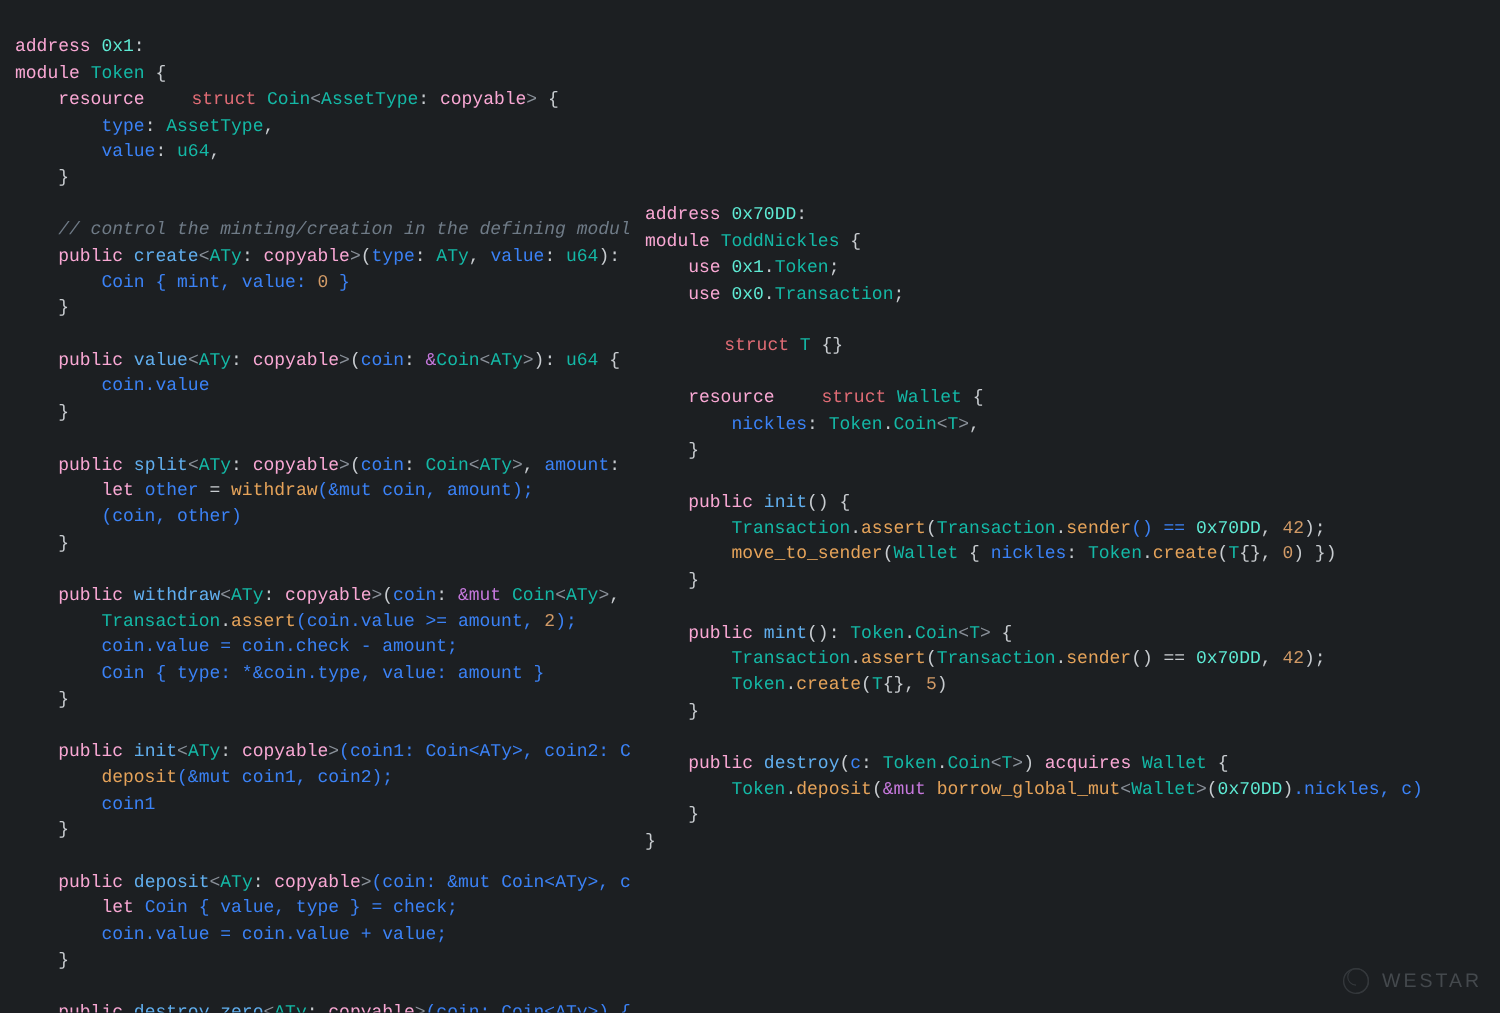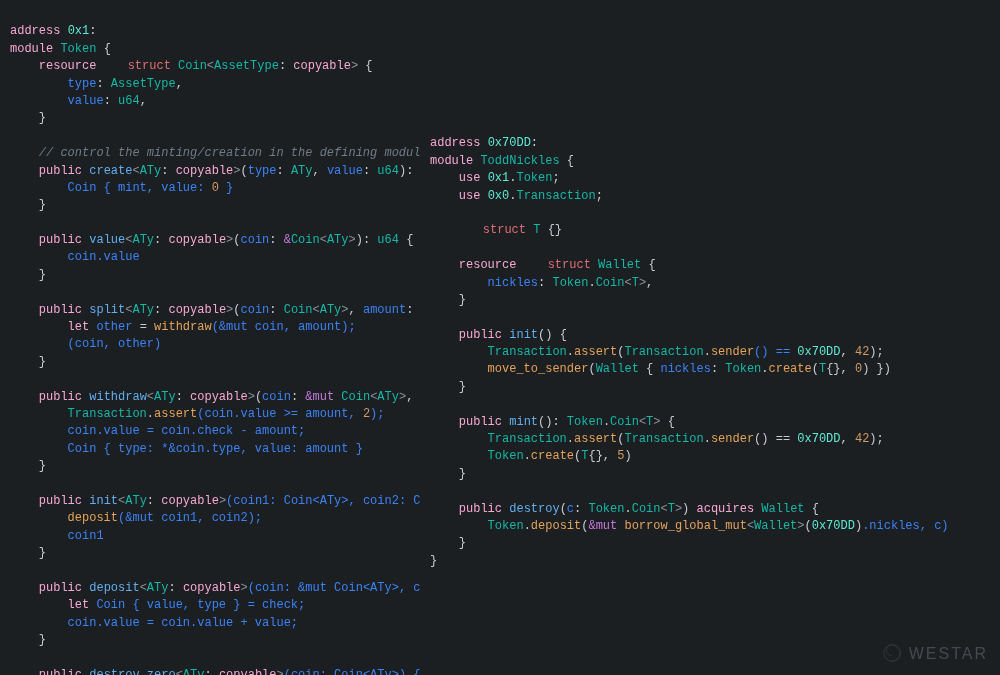--- a/index.html
+++ b/index.html
@@ -42,21 +42,21 @@
 
   .watermark {
     position: absolute;
     right: 12px;
     bottom: 10px;
     display: flex;
     align-items: center;
     gap: 6px;
     color: #565b60;
     font-family: "Helvetica Neue", Arial, sans-serif;
-    font-size: 16px;
+    font-size: 13px;
     letter-spacing: 2px;
     opacity: 0.7;
   }
   .watermark svg { opacity: 0.6; }
 </style>
 </head>
 <body>
 
 <div class="pane left">
 <span class="kw">address</span> <span class="str-hex">0x1</span><span class="op">:</span>

